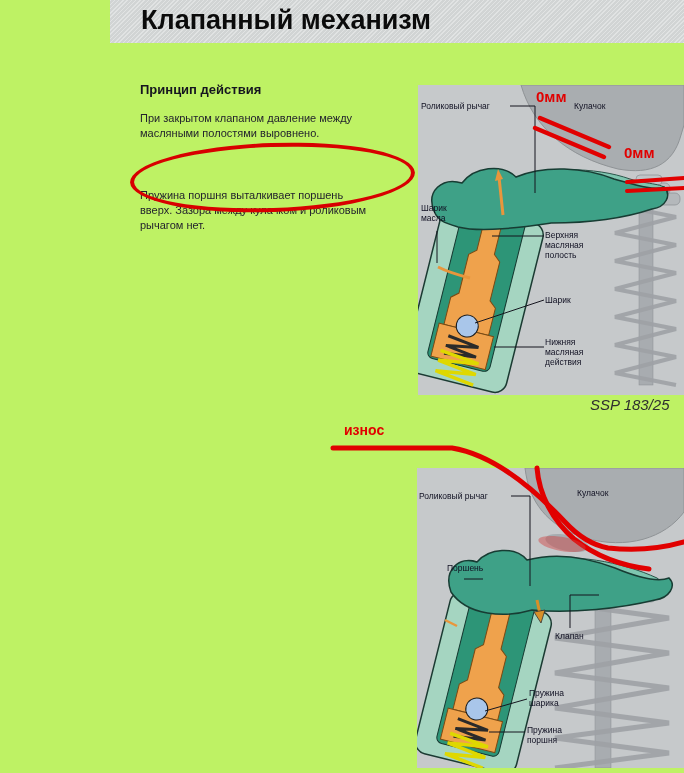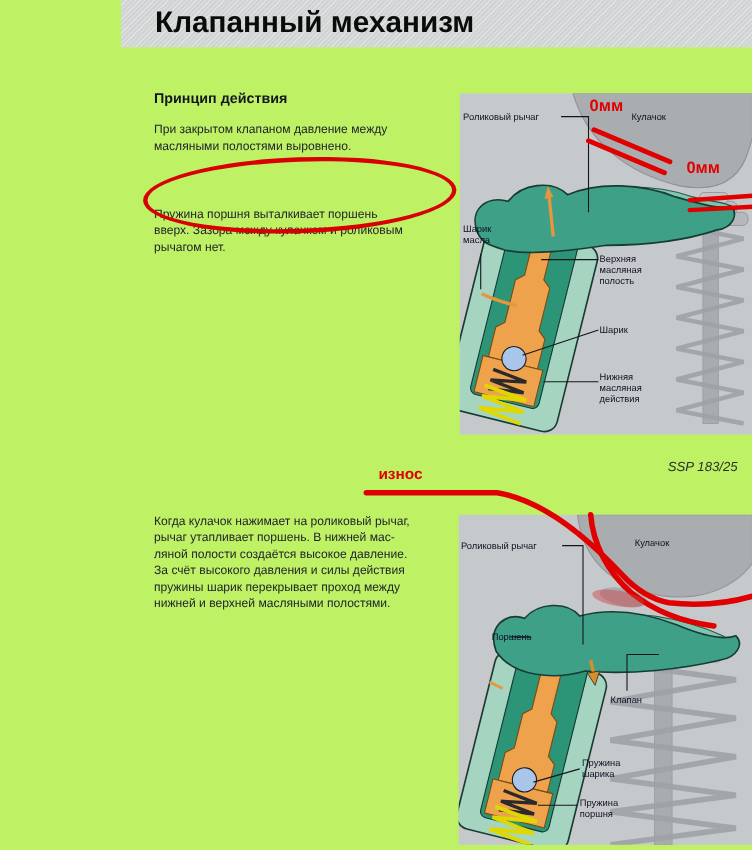--- a/index.html
+++ b/index.html
@@ -23,44 +23,38 @@
   #wear{left:344px;top:422px;font-size:14px;}
   #gap1{left:536px;top:88px;font-size:15px;}
   #gap2{left:624px;top:144px;font-size:15px;}
 
   
   .diag{position:absolute;background:#c6c9cb;}
   #d1{left:418px;top:85px;width:266px;height:310px;}
   #d2{left:417px;top:468px;width:267px;height:300px;}
   .diag svg{position:absolute;left:0;top:0;}
   .dlabel{position:absolute;font-size:8.5px;line-height:10px;color:#101022;white-space:pre;}
-  .caption{position:absolute;left:607px;top:396px;font-size:12px;font-style:italic;color:#2e2e2e;margin-top:21px;}
+  .caption{position:absolute;left:590px;top:396px;font-size:15px;font-style:italic;color:#2e2e2e;}
 
   #overlay{position:absolute;left:0;top:0;pointer-events:none;}
 </style>
 </head>
 <body>
 
 <div id="page">
 
   <div class="hdr-bar"></div>
   <div class="page-title">Клапанный механизм</div>
 
   <div class="h2">Принцип действия</div>
   <div class="para" id="p1">При закрытом клапаном давление между
 масляными полостями выровнено.</div>
   <div class="para" id="p2">Пружина поршня выталкивает поршень
 вверх. Зазора между кулачком и роликовым
 рычагом нет.</div>
-  <div class="para" id="p3">Когда кулачок нажимает на роликовый рычаг,
-рычаг утапливает поршень. В нижней мас-
-ляной полости создаётся высокое давление.
-За счёт высокого давления и силы действия
-пружины шарик перекрывает проход между
-нижней и верхней масляными полостями.</div>
   <div class="red-ellipse"></div>
 
   <div class="diag" id="d1">
     <svg width="266" height="310" viewBox="0 0 266 310">
 
       <path d="M103,0 C115,42 150,72 200,84 C233,90 255,80 263,50 L266,40 L266,0 Z" fill="#a9adb0" stroke="#8f9396" stroke-width="1"></path>
 
       <rect x="221" y="105" width="14" height="195" fill="#a8acb0" stroke="#8a8e92" stroke-width="0.5"></rect>
       <path d="M198,120 L258,132 L197,148 L258,160 L197,176 L258,188 L197,204 L258,216 L197,232 L258,244 L197,260 L258,272 L197,288 L258,300" fill="none" stroke="#9da1a5" stroke-width="4" opacity="0.9"></path>
       <rect x="200" y="108" width="62" height="12" rx="5" fill="#b4b8bb" stroke="#8a8e92" stroke-width="0.7"></rect>
@@ -138,21 +132,21 @@
       <g stroke="#15151f" stroke-width="1" fill="none">
         <path d="M94,28 L113,28 L113,118"></path>
         <path d="M47,111 L66,111"></path>
         <path d="M153,160 L153,127 L182,127"></path>
         <path d="M110,231 L68,243"></path>
         <path d="M72,264 L108,264"></path>
       </g>
     </svg>
     <div class="dlabel" style="left:2px;top:23px;">Роликовый рычаг</div>
     <div class="dlabel" style="left:160px;top:20px;">Кулачок</div>
-    <div class="dlabel" style="left:2px;top:106px;padding-left:28px;">Поршень</div>
+    <div class="dlabel" style="left:2px;top:95px;padding-left:28px;">Поршень</div>
     <div class="dlabel" style="left:138px;top:163px;">Клапан</div>
     <div class="dlabel" style="left:112px;top:220px;">Пружина
 шарика</div>
     <div class="dlabel" style="left:110px;top:257px;">Пружина
 поршня</div>
   </div>
 
   <svg id="overlay" width="684" height="773" viewBox="0 0 684 773">
     <g stroke="#e10000" stroke-linecap="round" fill="none">
 

